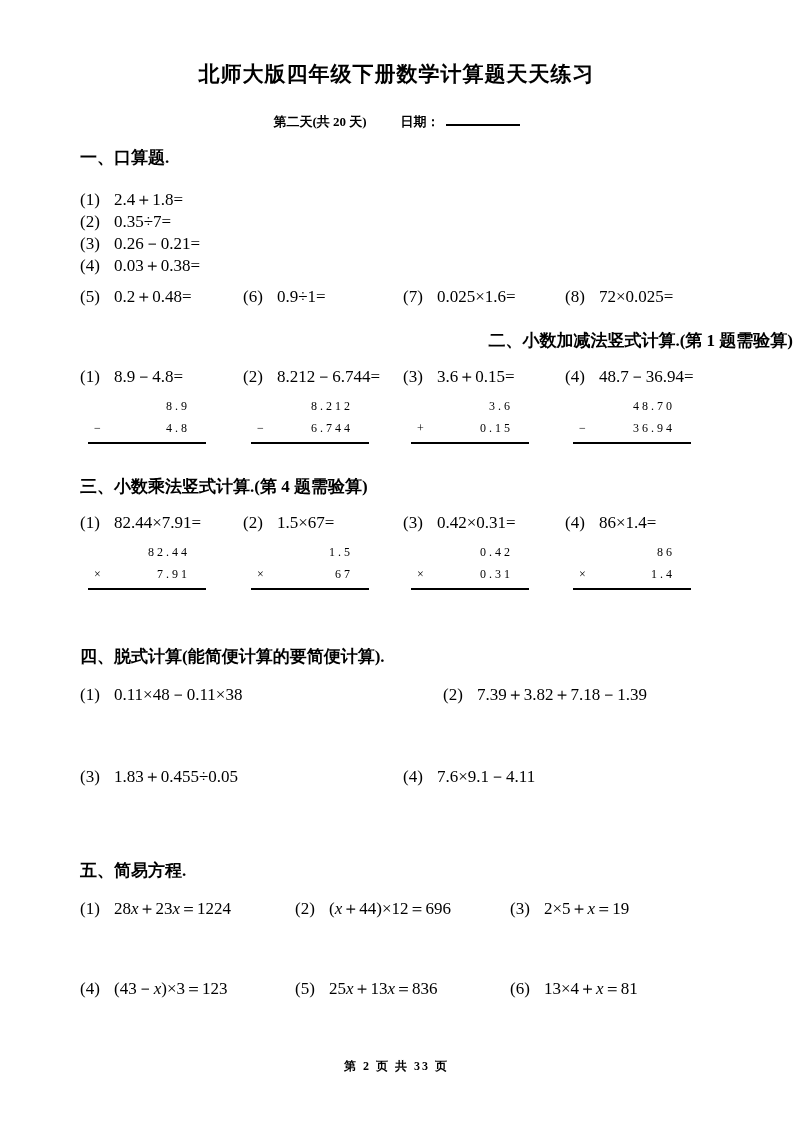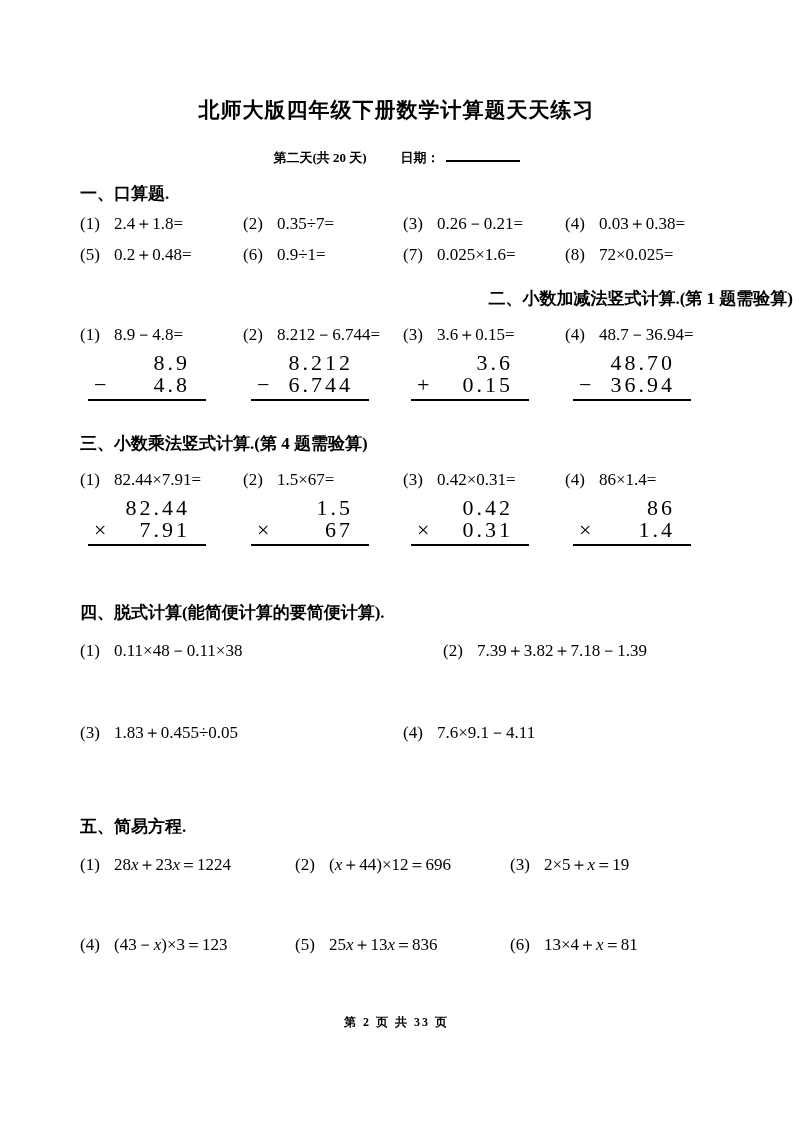--- a/index.html
+++ b/index.html
@@ -7,21 +7,21 @@
     position: relative;
     width: 793px;
     height: 1122px;
     background: #ffffff;
     color: #000000;
     font-family: "Liberation Serif", serif;
     overflow: hidden;
     box-sizing: border-box;
   }
   .title {
-    padding-top: 96px;
+    padding-top: 60px;
     text-align: center;
     font-size: 21px;
     font-weight: bold;
     letter-spacing: 1px;
   }
   .subtitle {
     margin-top: 18px;
     text-align: center;
     font-size: 13px;
     font-weight: bold;
@@ -58,34 +58,34 @@
   .prow .col2 { width: 160px; flex: none; }
   .prow .col3 { width: 162px; flex: none; }
   .prow .col4 { flex: 1; }
   .prow.two  .colA { width: 323px; flex: none; }
   .prow.two  .colB { flex: 1; }
   .prow.three .colX { width: 215px; flex: none; }
   .prow.three .colY { width: 215px; flex: none; }
   .prow.three .colZ { flex: 1; }
   .pnum { display: inline-block; min-width: 24px; margin-right: 10px; }
 
-  .r-oral1 { margin-top: 8px; }
+  .r-oral1 { margin-top: 20px; flex-direction: column; }
   .r-oral2 { margin-top: 9px; }
   .r-prob  { margin-top: 14px; }
   .r-step1 { margin-top: 16px; gap: 40px; }
   .r-step2 { margin-top: 60px; }
   .r-eq1   { margin-top: 16px; }
   .r-eq2   { margin-top: 58px; }
 
   .vrow { margin-top: 6px; }
   .vcalc {
     display: inline-flex;
     flex-direction: column;
     margin-left: 8px;
-    font-size: 22px;
+    font-size: 12px;
     letter-spacing: 3px;
     line-height: 22px;
   }
   .vtop { text-align: right; padding-right: 16px; }
   .vbot {
     display: flex;
     justify-content: space-between;
     min-width: 96px;
     padding: 0 16px 3px 6px;
     border-bottom: 2px solid #000;

